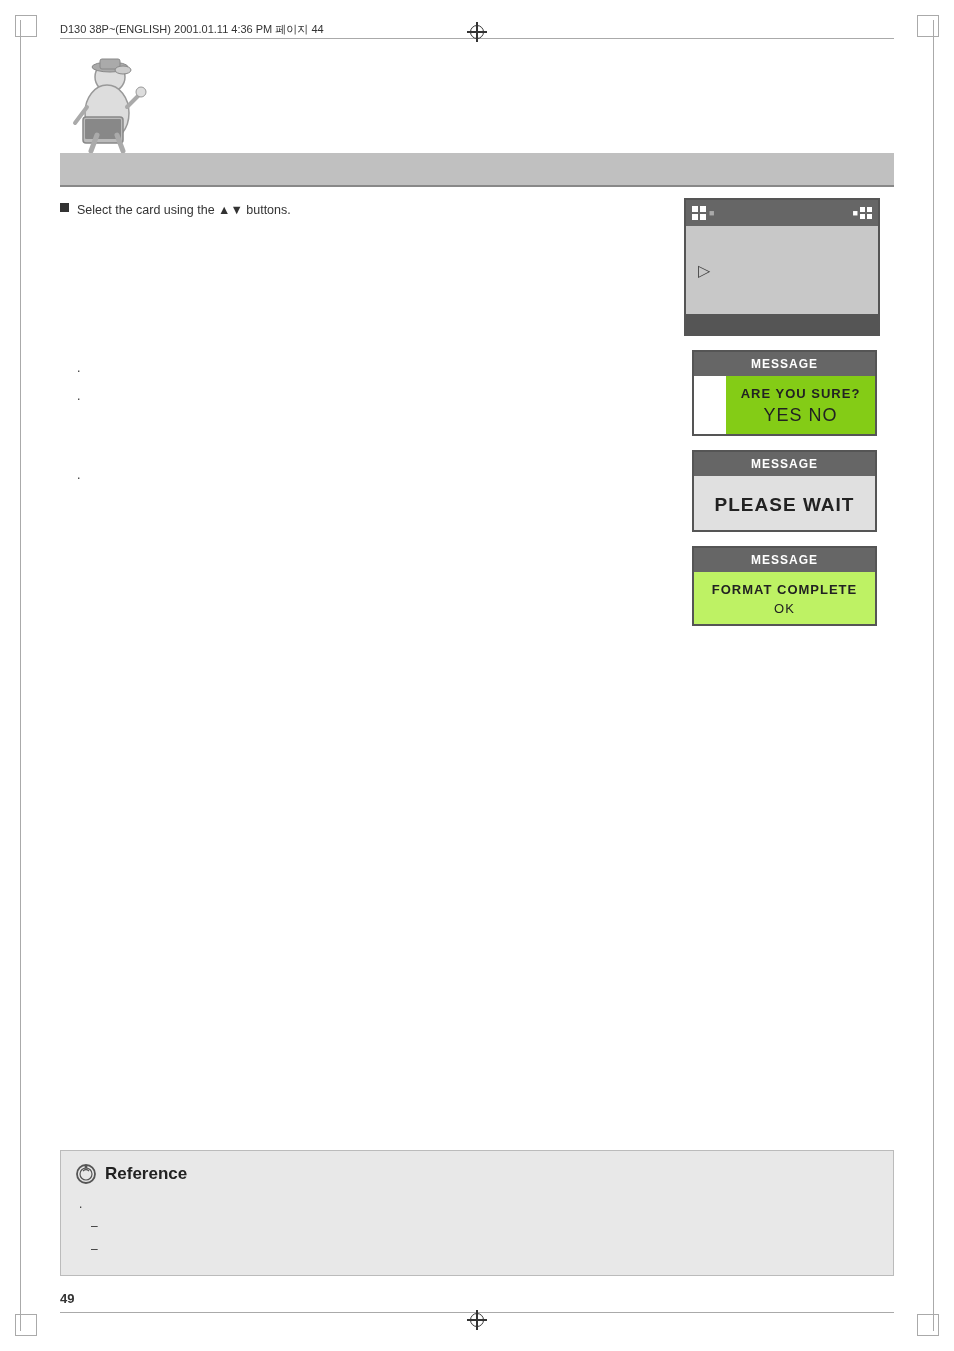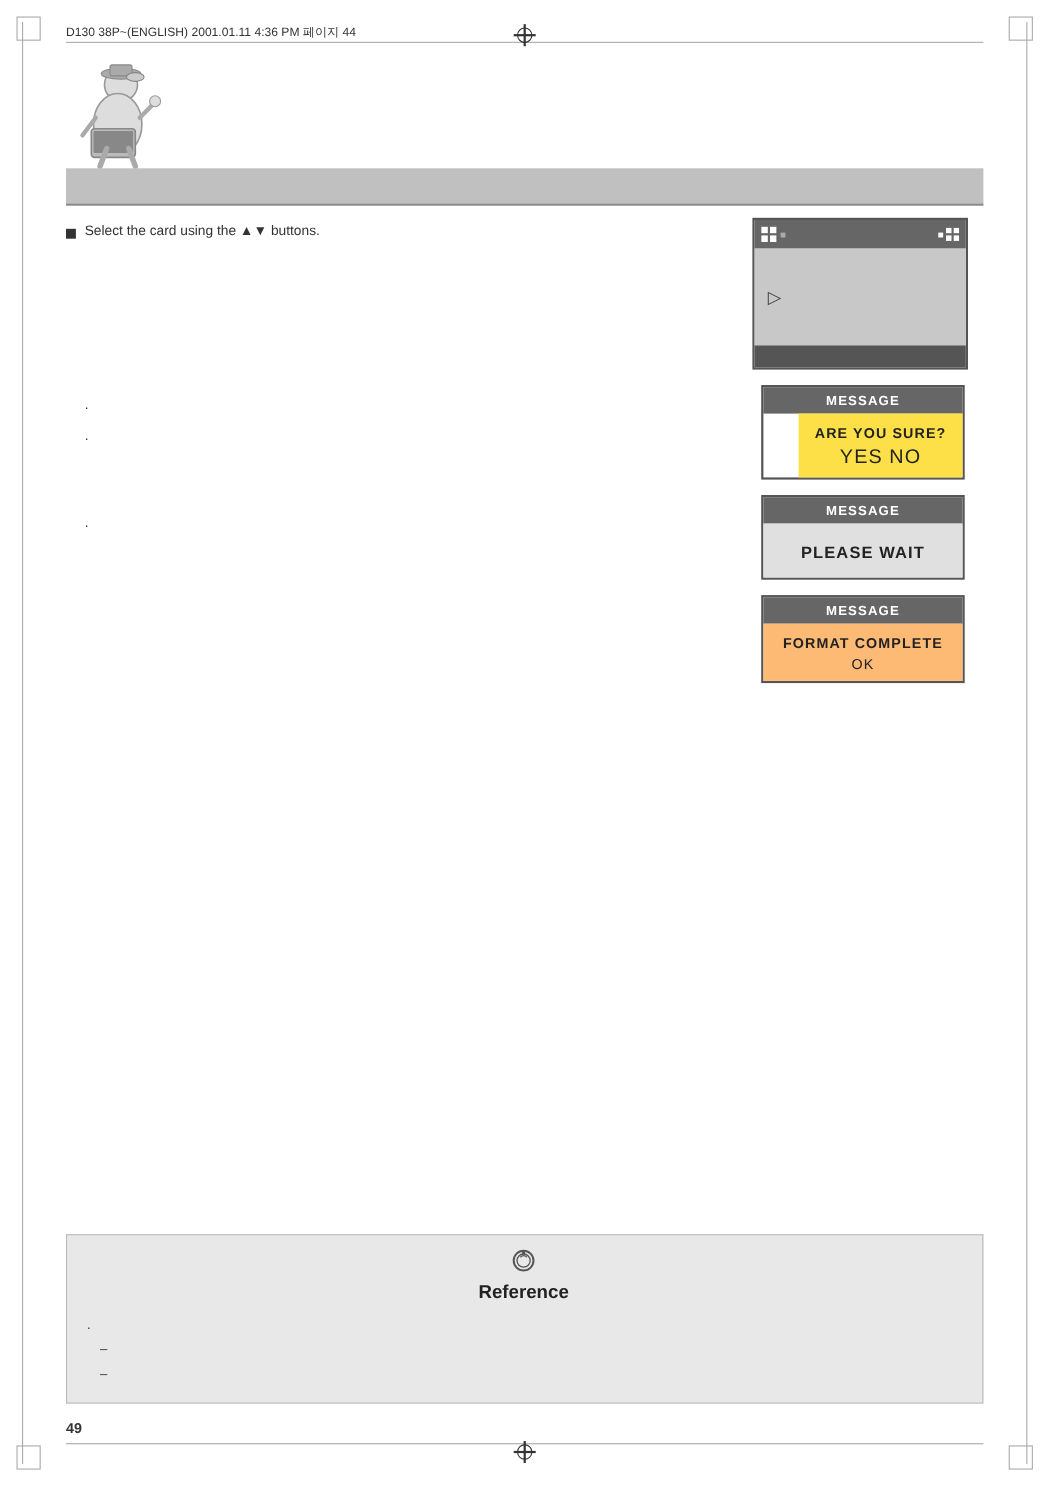--- a/index.html
+++ b/index.html
@@ -121,21 +121,21 @@
 
 <div style="position:absolute;top:153px;left:60px;right:60px;height:32px;background:#c0c0c0;display:flex;align-items:center;padding-left:15px;">
   <span style="font-size:14px;font-weight:bold;color:#222;"></span>
 </div>
 
 <div style="position:absolute;top:185px;left:60px;right:60px;height:2px;background:#888;"></div>
 
 <div style="position:absolute;top:200px;left:60px;width:380px;">
 
   <div style="margin-bottom:64px;">
-    <div style="display:flex;align-items:center;gap:8px;">
+    <div style="display:flex;align-items:flex-start;gap:8px;">
       <span style="display:inline-block;width:9px;height:9px;background:#333;margin-top:3px;flex-shrink:0;"></span>
       <div>
         <div style="font-size:12.5px;color:#333;line-height:1.7;">
           Select the card using the ▲▼ buttons.
         </div>
       </div>
     </div>
   </div>
 
   <div style="margin-bottom:58px;">
@@ -185,45 +185,45 @@
 
     <div style="background:#c8c8c8;height:88px;display:flex;align-items:center;padding-left:12px;">
       <span style="font-size:16px;color:#444;">▷</span>
     </div>
 
     <div style="background:#555;height:20px;"></div>
   </div>
 
   <div style="width:185px;border:2px solid #555;background:#fff;margin-bottom:14px;margin-left:8px;">
     <div style="background:#666;text-align:center;padding:5px 0;color:#fff;font-size:12px;font-weight:bold;letter-spacing:1px;">MESSAGE</div>
-    <div style="background:#fde047;text-align:center;padding:10px 0 8px 0;margin-left:32px;">
+    <div style="background:#84cc16;text-align:center;padding:10px 0 8px 0;margin-left:32px;">
       <div style="font-size:13px;font-weight:bold;color:#222;letter-spacing:1px;margin-bottom:4px;">ARE YOU SURE?</div>
       <div style="font-size:18px;font-weight:normal;color:#222;letter-spacing:1px;">YES   NO</div>
     </div>
   </div>
 
   <div style="width:185px;border:2px solid #555;background:#fff;margin-bottom:14px;margin-left:8px;">
     <div style="background:#666;text-align:center;padding:5px 0;color:#fff;font-size:12px;font-weight:bold;letter-spacing:1px;">MESSAGE</div>
     <div style="background:#e0e0e0;text-align:center;padding:18px 0 14px 0;">
-      <div style="font-size:15px;font-weight:bold;color:#222;letter-spacing:1px;">PLEASE WAIT</div>
+      <div style="font-size:19px;font-weight:bold;color:#222;letter-spacing:1px;">PLEASE WAIT</div>
     </div>
   </div>
 
   <div style="width:185px;border:2px solid #555;background:#fff;margin-left:8px;">
     <div style="background:#666;text-align:center;padding:5px 0;color:#fff;font-size:12px;font-weight:bold;letter-spacing:1px;">MESSAGE</div>
-    <div style="background:#fdba74;text-align:center;padding:10px 0 8px 0;">
+    <div style="background:#bef264;text-align:center;padding:10px 0 8px 0;">
       <div style="font-size:13px;font-weight:bold;color:#222;letter-spacing:1px;margin-bottom:4px;">FORMAT COMPLETE</div>
       <div style="font-size:13px;font-weight:normal;color:#222;letter-spacing:1px;">OK</div>
     </div>
   </div>
 
 </div>
 
 <div style="position:absolute;bottom:75px;left:60px;right:60px;background:#e8e8e8;border:1px solid #bbb;padding:12px 16px 14px 14px;">
-  <div style="display:flex;align-items:center;gap:8px;margin-bottom:8px;flex-direction:column;">
+  <div style="display:flex;align-items:center;gap:8px;margin-bottom:8px;">
 
     <svg width="22" height="22" viewBox="0 0 22 22">
       <circle cx="11" cy="11" r="9" fill="none" stroke="#555" stroke-width="1.8"></circle>
       <circle cx="11" cy="11" r="6" fill="none" stroke="#555" stroke-width="1.2"></circle>
       <path d="M8 8 Q11 5 14 8" fill="none" stroke="#555" stroke-width="1.2"></path>
       <circle cx="11" cy="4" r="1.5" fill="#555"></circle>
     </svg>
     <span style="font-size:17px;font-weight:bold;color:#222;">Reference</span>
   </div>
   <div style="font-size:12px;color:#333;line-height:1.9;padding-left:4px;">

